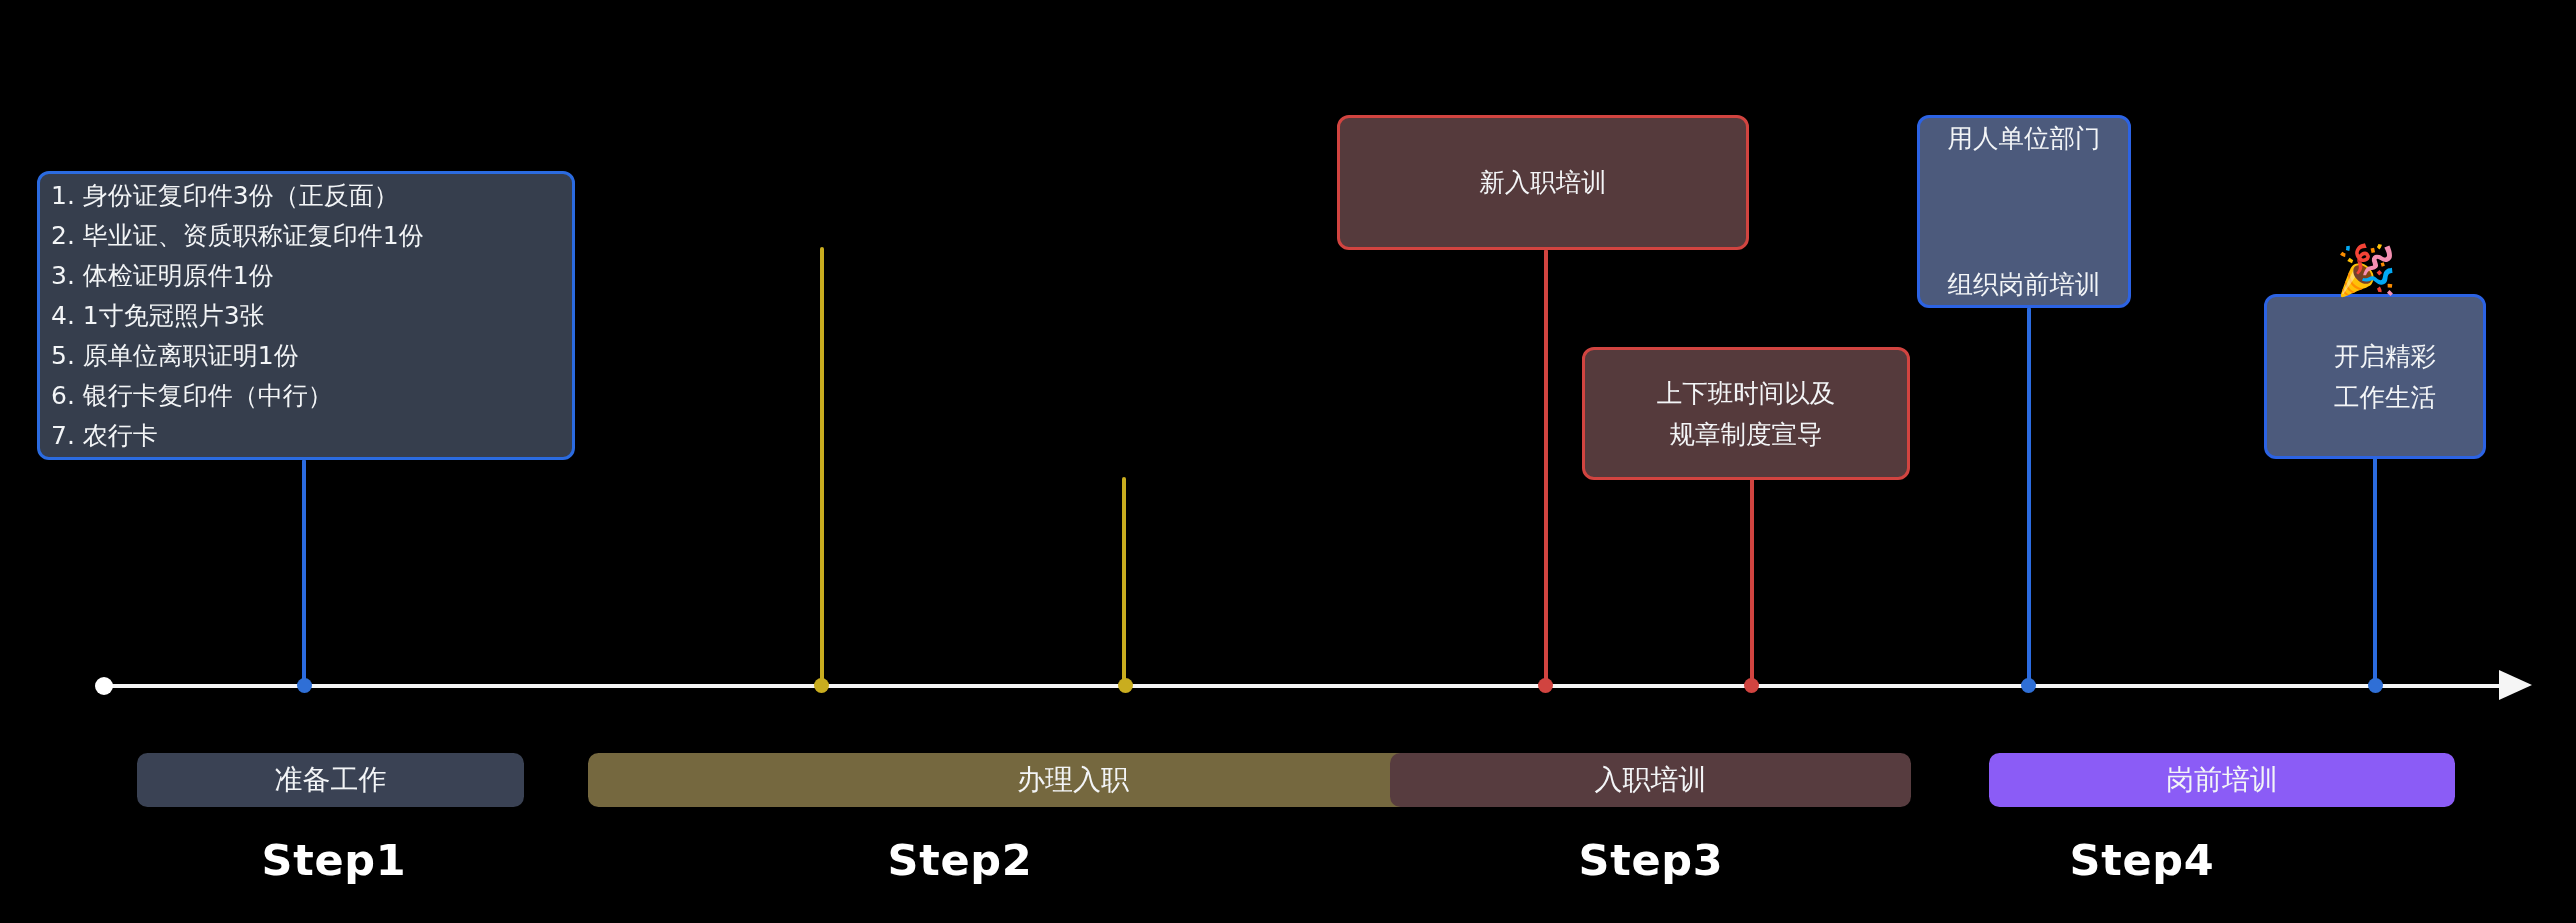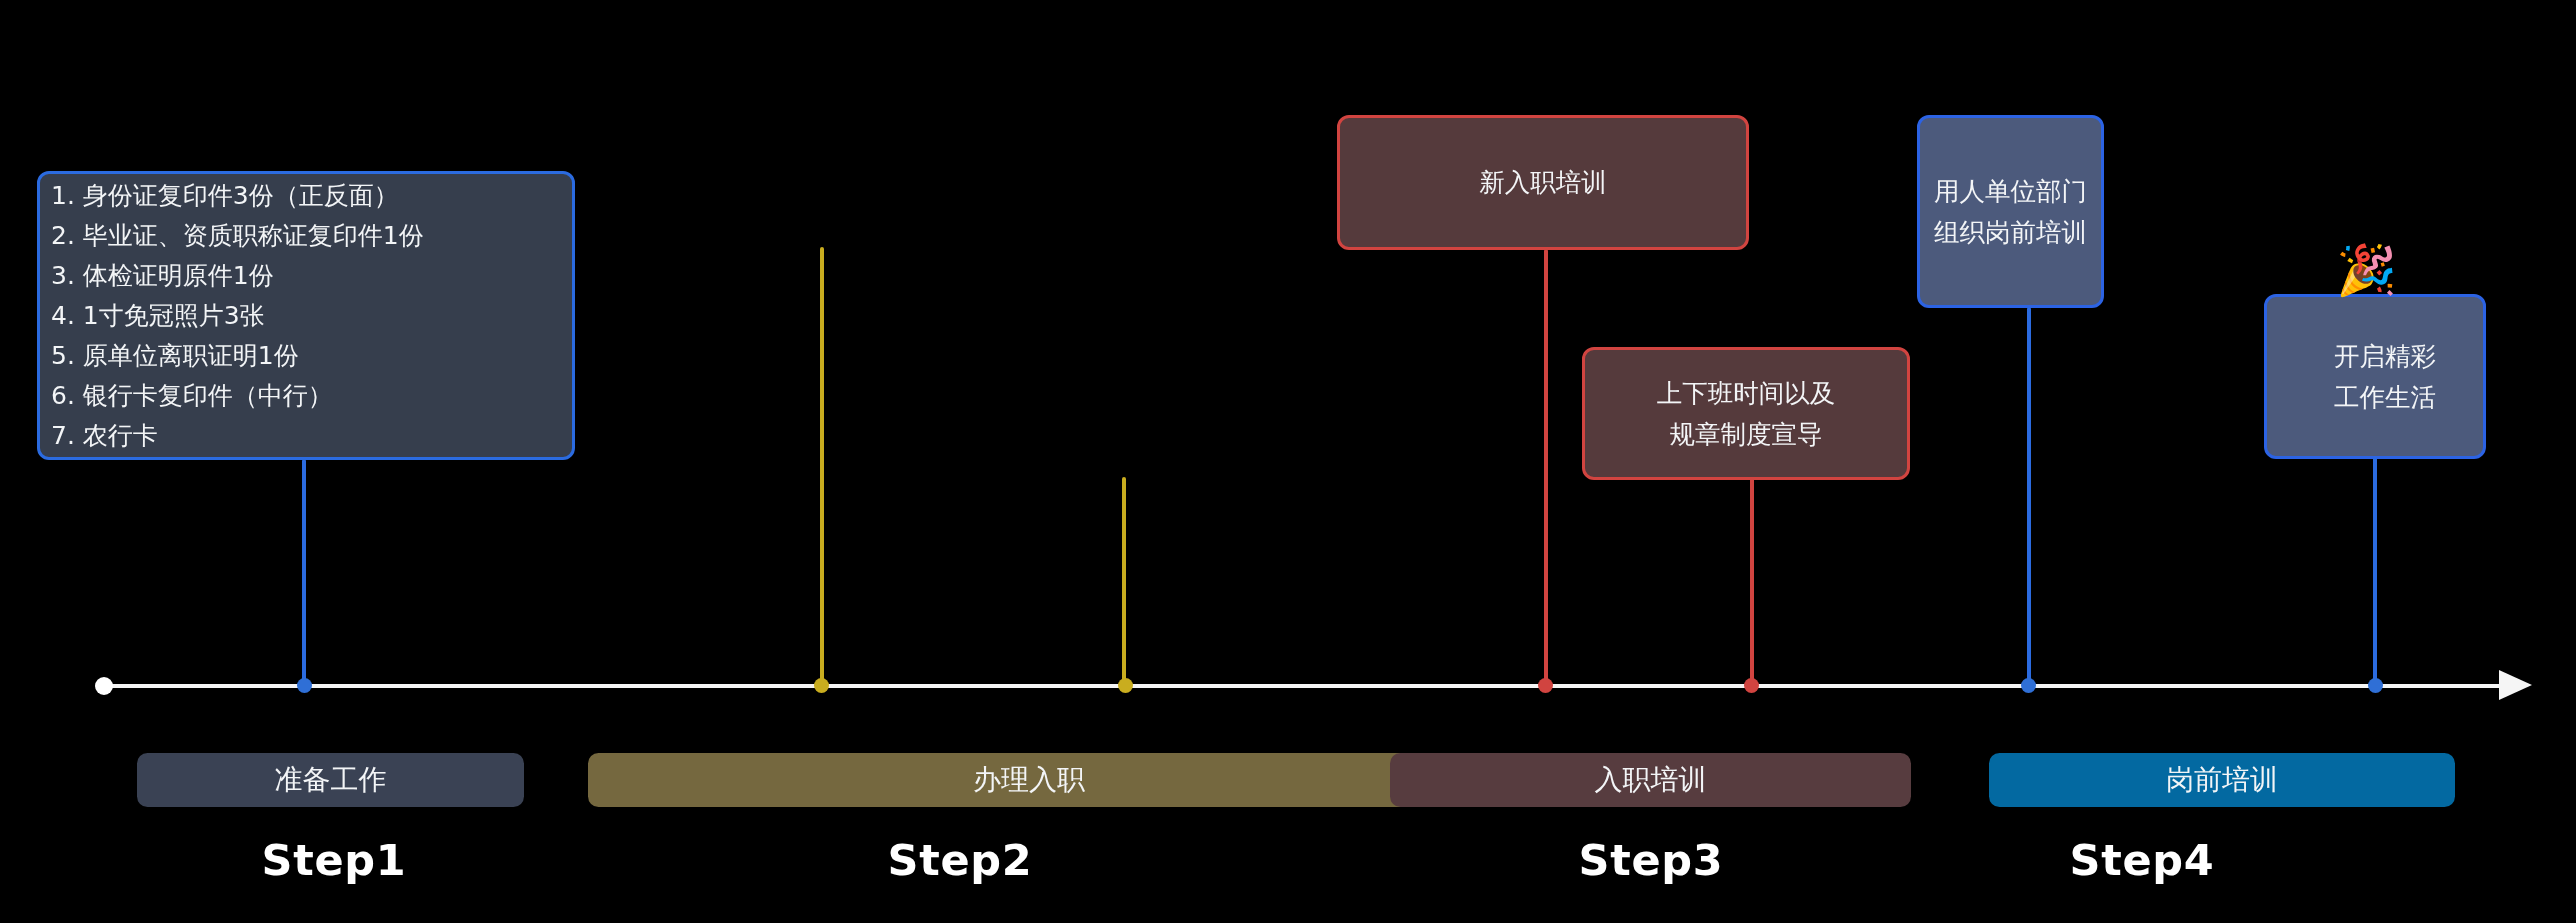--- a/index.html
+++ b/index.html
@@ -57,21 +57,21 @@
   
   .bar{
     position:absolute;top:753px;height:54px;
     border-radius:10.5px;
     display:flex;align-items:center;justify-content:center;
     font-size:28px;color:#f3f5f7;
   }
   .b-slate{background:#3a4254;}
   .b-olive{background:#75683f;}
   .b-maroon{background:#573c3f;}
-  .b-bluegray{background:#0369a1;}
+  .b-bluegray{background:#8b5cf6;}
   
   .step{
     position:absolute;top:835px;width:300px;
     text-align:center;font-size:43px;font-weight:bold;color:#fff;
     letter-spacing:0.7px;
   }
   .emoji{position:absolute;left:2336px;top:246px;font-size:49px;line-height:1;z-index:3;}
 </style>
 </head>
 <body>
@@ -90,21 +90,21 @@
 
 
   <div class="card c-red" style="left:1337px;top:115px;width:412px;height:135px;">
     <div>新入职培训</div>
   </div>
   <div class="card c-red" style="left:1582px;top:347px;width:328px;height:133px;">
     <div>上下班时间以及</div>
     <div>规章制度宣导</div>
   </div>
 
-  <div class="card c-bluegray" style="left:1917px;top:115px;width:187px;height:193px;">
+  <div class="card c-bluegray" style="left:1917px;top:115px;width:214px;height:193px;justify-content:space-between;">
     <div>用人单位部门</div>
     <div>组织岗前培训</div>
   </div>
   <div class="card c-bluegray" style="left:2264px;top:294px;width:222px;height:165px;padding-left:20px;">
     <div>开启精彩</div>
     <div>工作生活</div>
   </div>
   <div class="emoji">🎉</div>
 
   <div class="leader l-blue" style="left:302px;top:459px;height:227px;"></div>
@@ -120,21 +120,21 @@
   <div class="start-dot"></div>
   <div class="dot d-blue" style="left:297px;"></div>
   <div class="dot d-yellow" style="left:814px;"></div>
   <div class="dot d-yellow" style="left:1118px;"></div>
   <div class="dot d-red" style="left:1538px;"></div>
   <div class="dot d-red" style="left:1744px;"></div>
   <div class="dot d-blue" style="left:2021px;"></div>
   <div class="dot d-blue" style="left:2368px;"></div>
 
   <div class="bar b-slate" style="left:137px;width:387px;text-align:right;">准备工作</div>
-  <div class="bar b-olive" style="left:588px;width:882px;">办理入职</div>
+  <div class="bar b-olive" style="left:588px;width:882px;padding-left:44px;">办理入职</div>
   <div class="bar b-maroon" style="left:1390px;width:521px;">入职培训</div>
   <div class="bar b-bluegray" style="left:1989px;width:466px;">岗前培训</div>
 
   <div class="step" style="left:184px;">Step1</div>
   <div class="step" style="left:810px;">Step2</div>
   <div class="step" style="left:1501px;">Step3</div>
   <div class="step" style="left:1992px;">Step4</div>
 
 </div>
 

